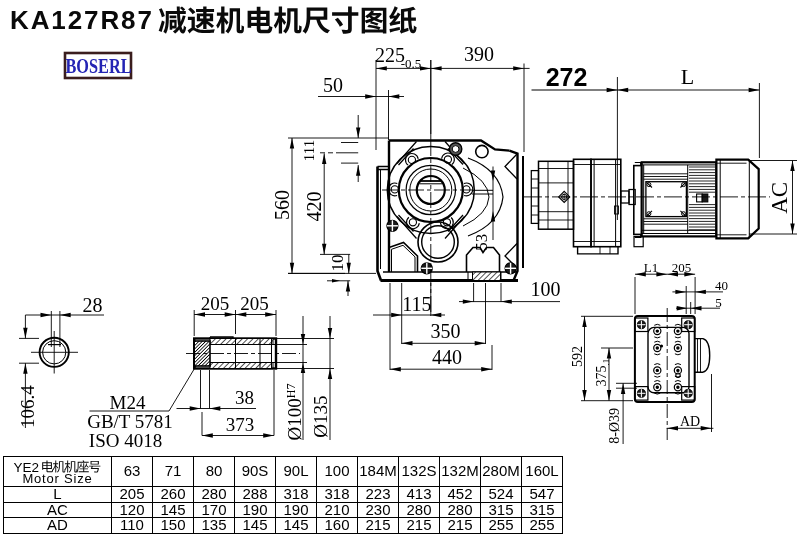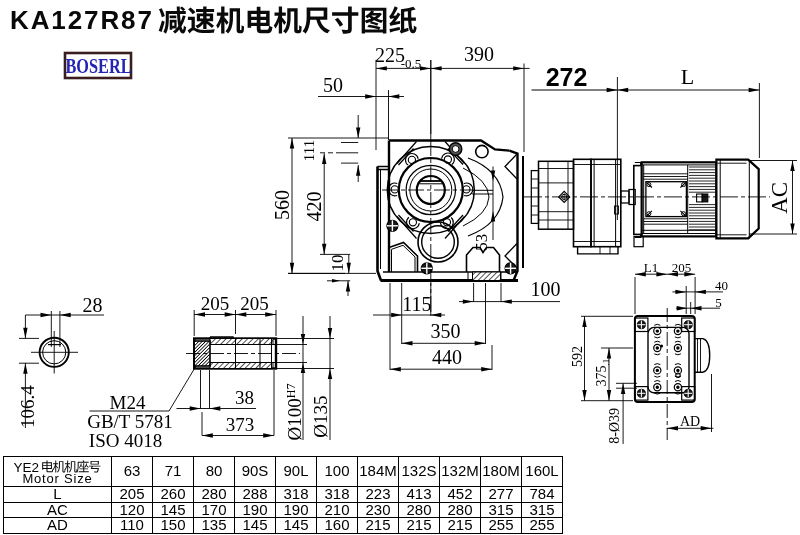--- a/index.html
+++ b/index.html
@@ -442,36 +442,36 @@
  <td style="width:107px;font-size:14px;line-height:14px">&nbsp;<br><span style="letter-spacing:0.8px;font-size:13px">Motor Size</span></td>
  <td style="width:40px">63</td>
           <td style="width:40px">71</td>
           <td style="width:40px">80</td>
  <td style="width:40px">90S</td>
           <td style="width:40px">90L</td>
           <td style="width:40px">100</td>
  <td style="width:40px">184M</td>
           <td style="width:40px">132S</td>
           <td style="width:40px">132M</td>
- <td style="width:40px">180M</td>
+ <td style="width:40px">280M</td>
           <td style="width:40px">160L</td>
 </tr>
 <tr>
           <td>L</td>
           <td>205</td>
           <td>260</td>
           <td>280</td>
           <td>288</td>
           <td>318</td>
           <td>318</td>
           <td>223</td>
           <td>413</td>
           <td>452</td>
-          <td>277</td>
-          <td>784</td>
+          <td>524</td>
+          <td>547</td>
         </tr>
 <tr>
           <td>AC</td>
           <td>120</td>
           <td>145</td>
           <td>170</td>
           <td>190</td>
           <td>190</td>
           <td>210</td>
           <td>230</td>

